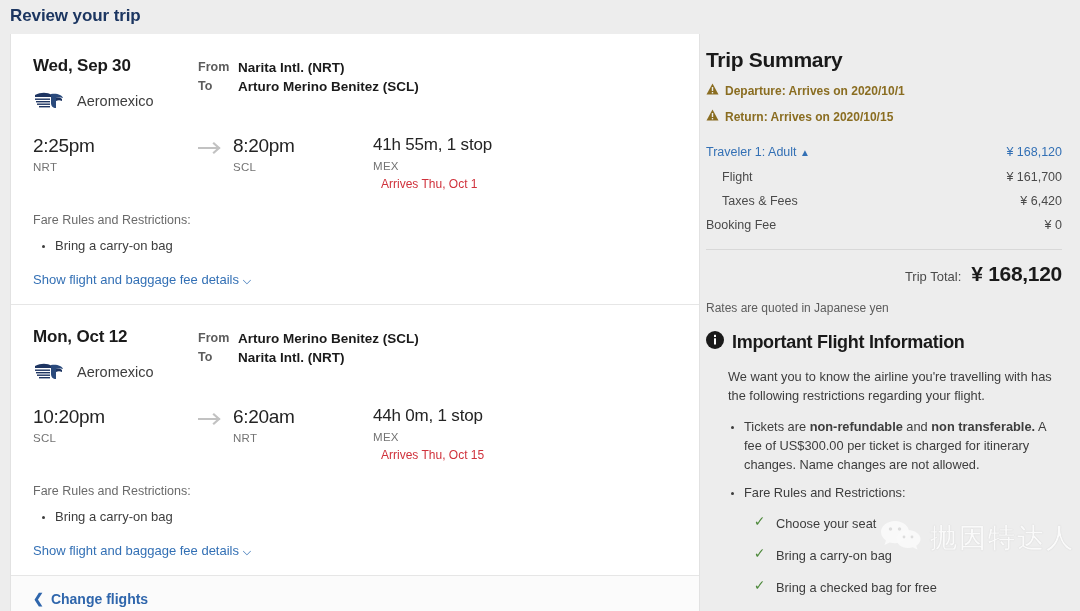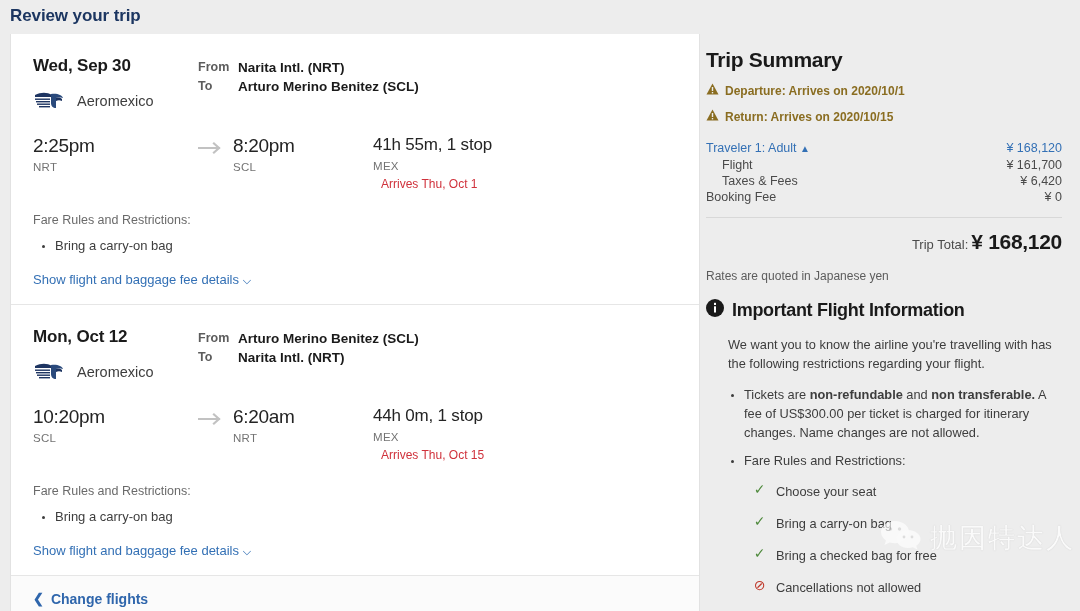--- a/index.html
+++ b/index.html
@@ -99,32 +99,32 @@
   .warn-row {
     display: flex; align-items: center; gap: 6px;
     margin-top: 11px;
     font-size: 12px; font-weight: bold; color: #8a6d21;
   }
   .warn-tri { flex: none; }
 
   .price-table { margin-top: 16px; }
   .price-row {
     display: flex; justify-content: space-between;
-    font-size: 12.5px; line-height: 16px; color: #4a4a4a;
+    font-size: 12.5px; line-height: 24px; color: #4a4a4a;
   }
   .price-row.traveler { color: #3370b5; cursor: pointer; }
   .price-row.traveler .amt { color: #3370b5; }
   .price-row.indent .lbl { padding-left: 16px; }
   .caret-up { font-size: 10px; }
 
   .divider { border-top: 1px solid #d8d8d8; margin: 12px 0 0 0; }
 
   .total-row {
     display: flex; justify-content: flex-end; align-items: baseline;
-    gap: 3px; margin-top: 12px;
+    gap: 10px; margin-top: 12px;
   }
   .total-label { font-size: 13px; color: #4a4a4a; }
   .total-amt { font-size: 21px; font-weight: bold; color: #1a1a1a; letter-spacing: -0.3px; }
   .rates-note { font-size: 12px; color: #5c5c5c; margin-top: 15px; }
 
   .info-head {
     display: flex; align-items: center; gap: 8px;
     margin-top: 16px;
   }
   .info-title { font-size: 18px; font-weight: bold; color: #1a1a1a; letter-spacing: -0.3px; }

